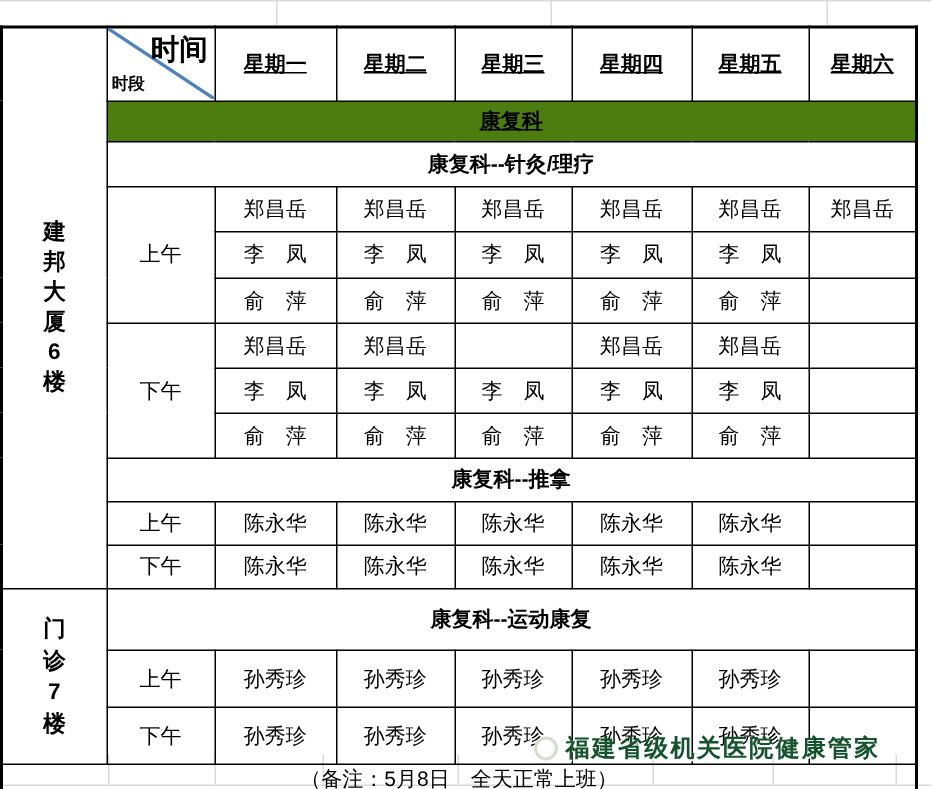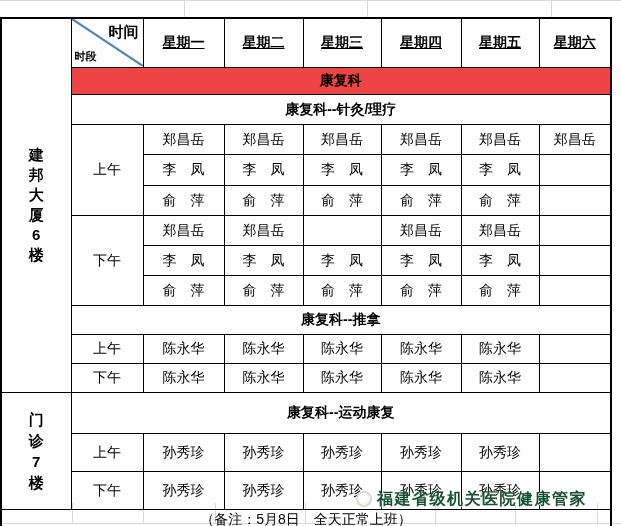--- a/index.html
+++ b/index.html
@@ -13,34 +13,34 @@
     position:absolute; left:0; top:17px; width:610px;
     border-collapse:collapse; table-layout:fixed;
     border:2px solid #000;
   }
   table.sched td {
     border:1px solid #000; text-align:center; vertical-align:middle;
     font-size:14px; padding:0; overflow:hidden; line-height:1.2;
   }
   td.day { font-weight:bold; font-size:15px;text-decoration:underline; }
   td.section { font-weight:bold; font-size:15px; }
-  td.green { background:#ef4444; }
+  td.green { background:#4d7c0f;text-decoration:underline; }
   td.period { font-weight:normal; font-size:15px; }
   td.loc { background:#ffffff; }
   .vert {
     width:17px; margin:16px auto; font-weight:bold; font-size:15px;
     line-height:20px; word-break:break-all; text-align:center;
   }
   .vert.outp { line-height:21px; }
   td.note { text-align:left; padding:1px 0 1px 3px; font-size:14px; }
 
   td.corner { position:relative; padding:0; }
   .corner-box { position:relative; width:100%; height:47px; }
   .corner-box svg { position:absolute; left:0; top:0; width:100%; height:100%; }
-  .corner-top  { position:absolute; top:4px;  right:4px; font-weight:bold; font-size:15px; }
+  .corner-top  { position:absolute; top:4px;  right:4px; font-weight:bold; font-size:19px; }
   .corner-bot  { position:absolute; bottom:3px; left:3px; font-weight:bold; font-size:11px; }
 
   .watermark {
     position:absolute; left:356px; top:489px; height:20px;
     display:flex; align-items:center; gap:5px;
     color:#14532d; font-weight:bold; font-size:16px; letter-spacing:1.5px;
     white-space:nowrap; text-shadow:0 1px 0 #ffffff;
   }
   .wm-logo {
     width:16px; height:16px; border-radius:50%;

